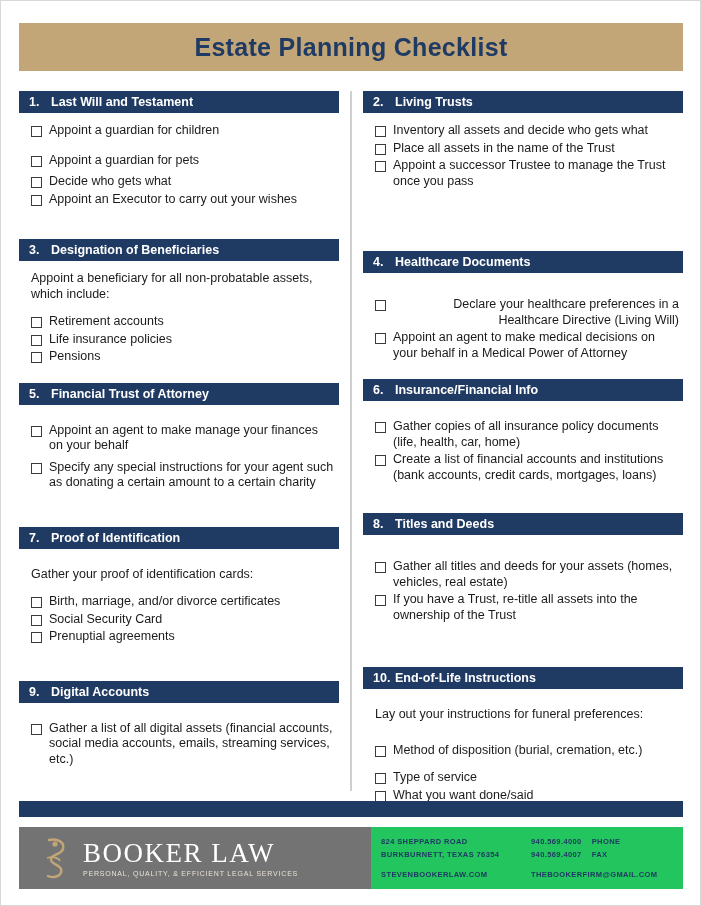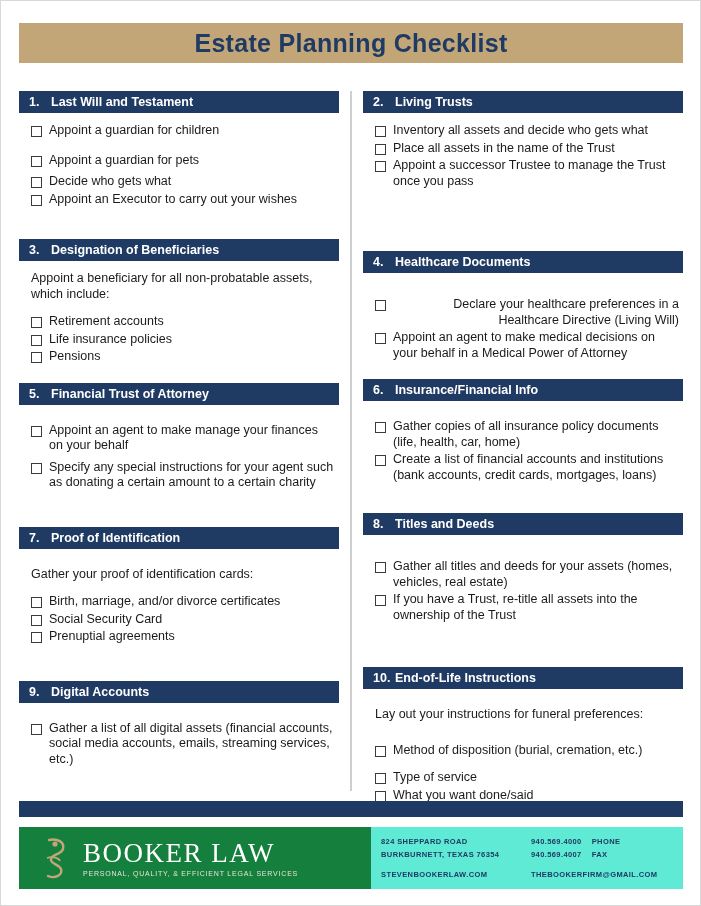--- a/index.html
+++ b/index.html
@@ -23,21 +23,21 @@
     background: #ffffff;
     border: 1px solid #d8d8d8;
   }
 
   
   .title-banner {
     position: absolute;
     left: 18px;
     top: 22px;
     width: 664px;
-    height: 40px;
+    height: 48px;
     background: #c3a678;
     display: flex;
     align-items: center;
     justify-content: center;
   }
   .title-banner .title-text {
     font-size: 25px;
     font-weight: bold;
     color: #1f3a63;
     letter-spacing: 0.3px;
@@ -138,21 +138,21 @@
   .footer {
     position: absolute;
     left: 18px;
     top: 826px;
     width: 664px;
     height: 62px;
     display: flex;
   }
   .footer-left {
     width: 352px;
-    background: #15803d;
+    background: #737373;
     color: #ffffff;
     position: relative;
     display: flex;
     align-items: center;
   }
   .footer-logo {
     width: 46px;
     margin-left: 14px;
     display: flex;
     align-items: center;
@@ -168,21 +168,21 @@
     color: #ffffff;
   }
   .brand-tag {
     font-size: 7px;
     letter-spacing: 0.8px;
     color: #e8e2d6;
     margin-top: 3px;
   }
   .footer-right {
     width: 312px;
-    background: #5eead4;
+    background: #22c55e;
     color: #1f3a63;
     display: flex;
     align-items: center;
     padding-left: 10px;
     box-sizing: border-box;
   }
   .fc {
     font-size: 7.5px;
     line-height: 13px;
     letter-spacing: 0.4px;

